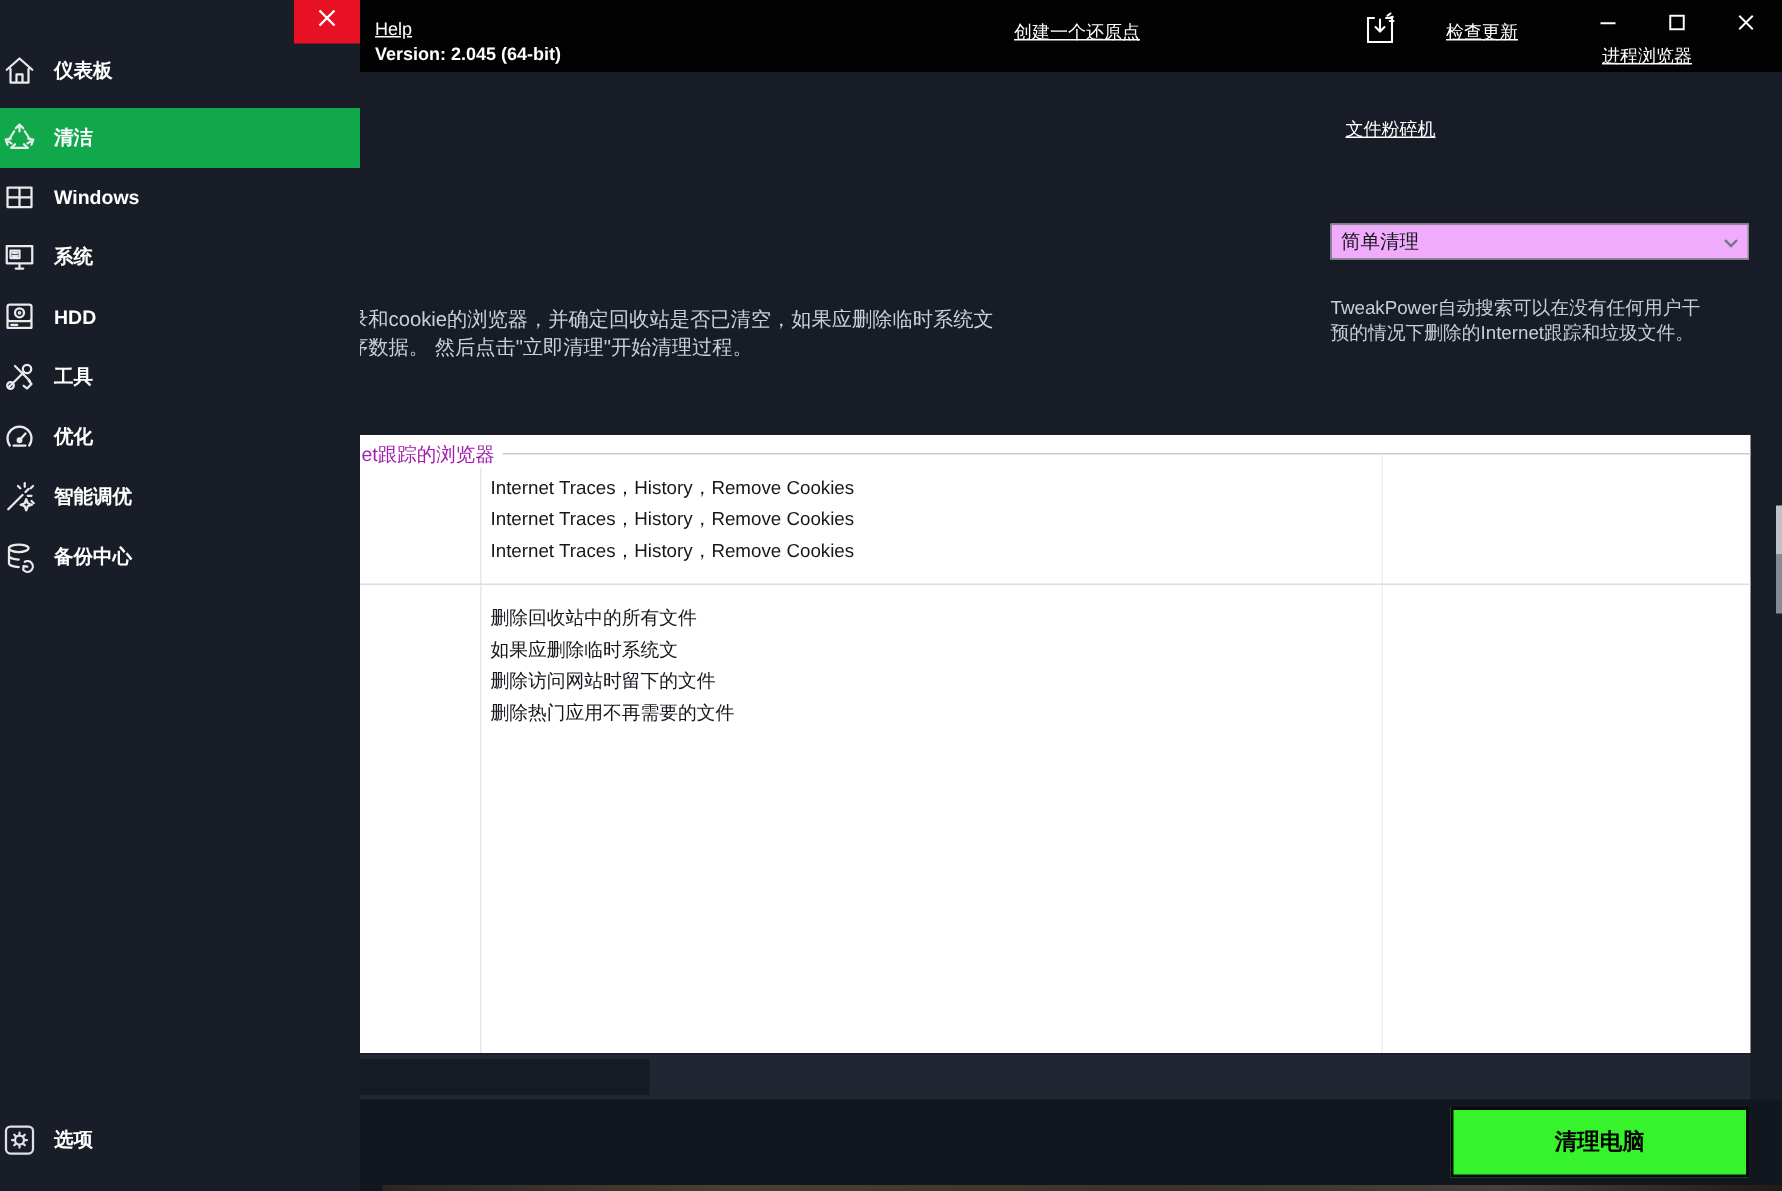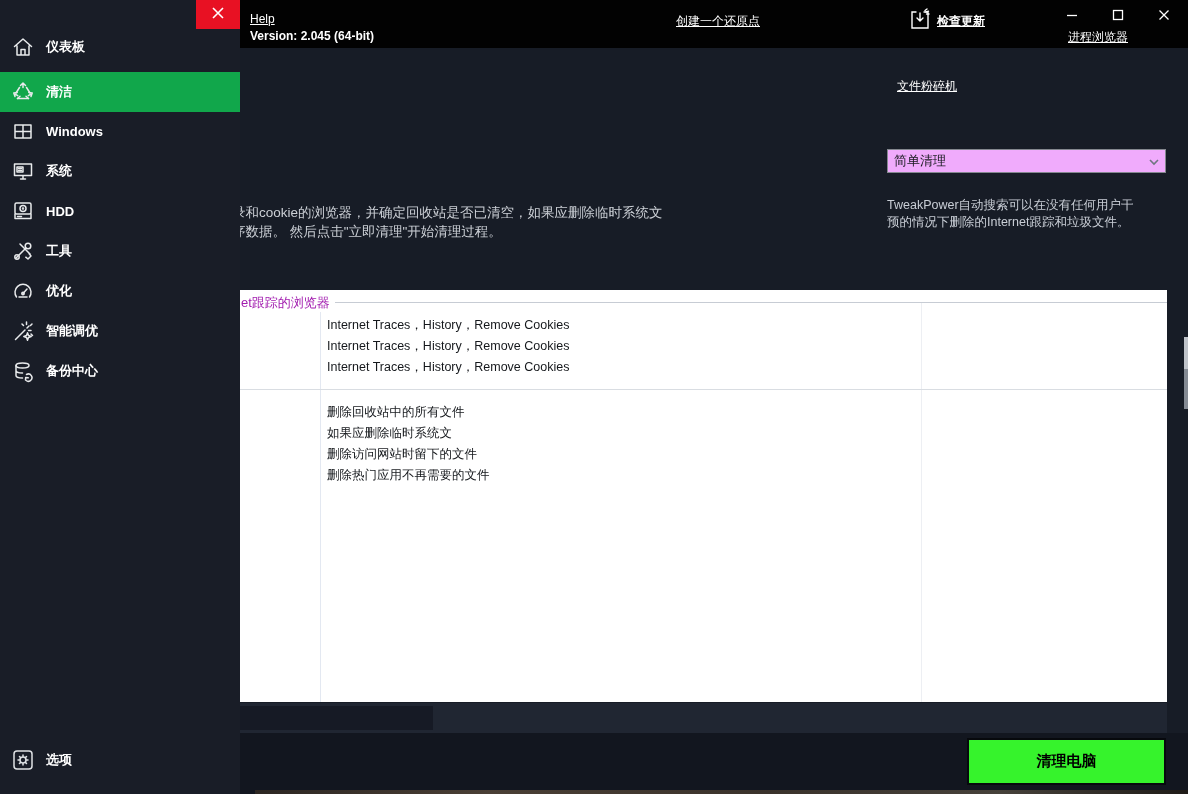--- a/index.html
+++ b/index.html
@@ -4,35 +4,35 @@
 <style>
   html,body{margin:0;padding:0;}
   body{
     width:1188px;height:794px;position:relative;overflow:hidden;
     background:#171c26;font-family:"Liberation Sans",sans-serif;
     -webkit-font-smoothing:antialiased;
   }
   
   .sidebar{position:absolute;left:0;top:0;width:240px;height:794px;background:#191d27;}
   .side-item{position:absolute;left:0;width:240px;height:40px;display:flex;align-items:center;
-    padding-left:10px;box-sizing:border-box;color:#fff;font-weight:bold;font-size:13px;cursor:pointer;}
+    box-sizing:border-box;color:#fff;font-weight:bold;font-size:13px;cursor:pointer;}
   .side-item.active{background:#11a74b;}
   .sicon{width:26px;height:26px;margin-right:10px;display:flex;align-items:center;justify-content:center;flex:0 0 26px;}
   .sicon svg{stroke:#e8eaec;fill:none;stroke-width:1.5;stroke-linecap:round;stroke-linejoin:round;}
   
   .red-close{position:absolute;left:196px;top:0;width:44px;height:29px;background:#e81123;z-index:6;
     display:flex;align-items:center;justify-content:center;cursor:pointer;}
   .red-close svg{stroke:#fff;stroke-width:1.6;}
   
   .topbar{position:absolute;left:240px;top:0;width:948px;height:48px;background:#020202;color:#fff;z-index:2;}
   .tb-link{position:absolute;font-size:12px;color:#fff;text-decoration:underline;cursor:pointer;white-space:nowrap;}
   .tb-version{position:absolute;left:10px;top:29px;font-size:12px;font-weight:bold;white-space:nowrap;}
   .tb-help{left:10px;top:12px;}
   .tb-restore{left:436px;top:13px;}
-  .tb-check{left:697px;top:13px;font-weight:bold;}
+  .tb-check{left:724px;top:13px;}
   .tb-shred{left:657px;top:30px;margin-top:48px;}
   .tb-process{left:828px;top:29px;}
   .tb-upd-icon{position:absolute;left:667px;top:7px;width:26px;height:26px;}
   .tb-upd-icon svg{stroke:#fff;fill:none;stroke-width:1.4;stroke-linecap:round;}
   .wc{position:absolute;top:5px;width:24px;height:24px;display:flex;align-items:center;justify-content:center;cursor:pointer;}
   .wc svg{stroke:#fff;stroke-width:1.3;fill:none;}
   .wc-min{left:820px;}.wc-max{left:866px;}.wc-close{left:912px;}
   
   .content{position:absolute;left:240px;top:48px;width:948px;height:746px;background:#171c26;overflow:hidden;}
   .intro{position:absolute;left:-8px;color:#ccd0d6;font-size:13.5px;white-space:nowrap;}

